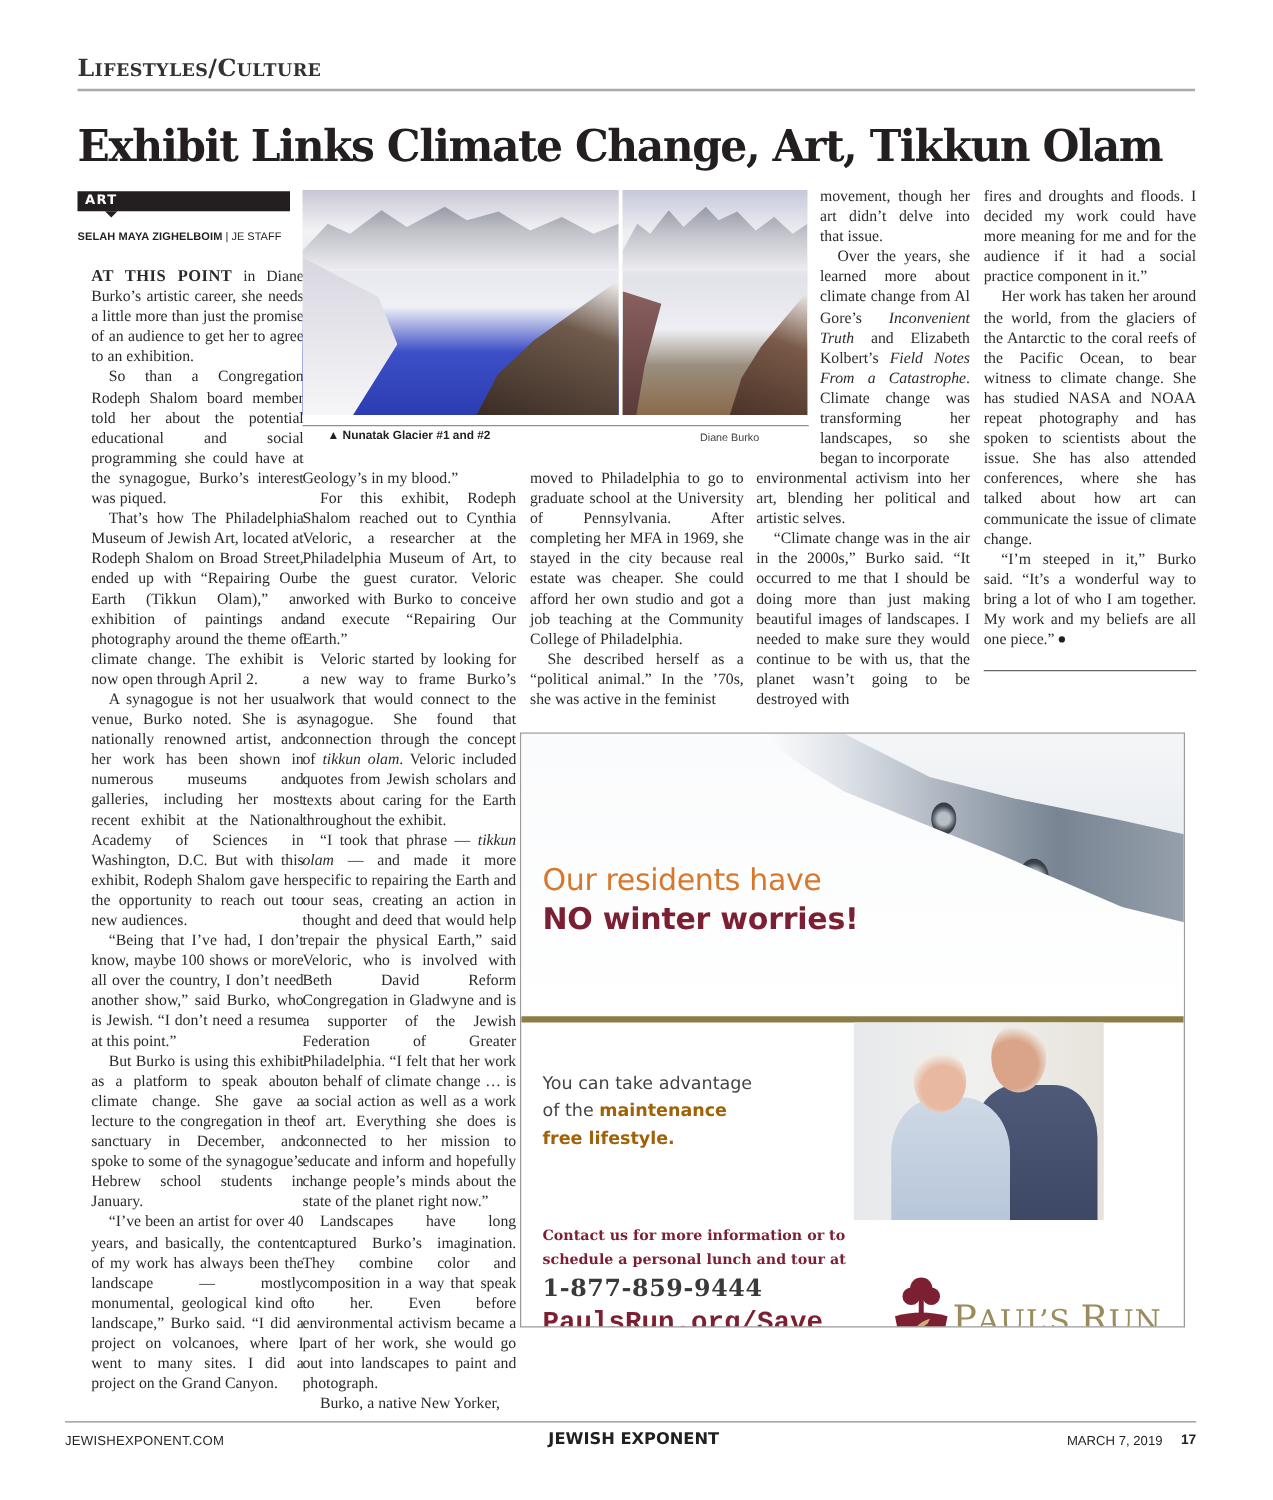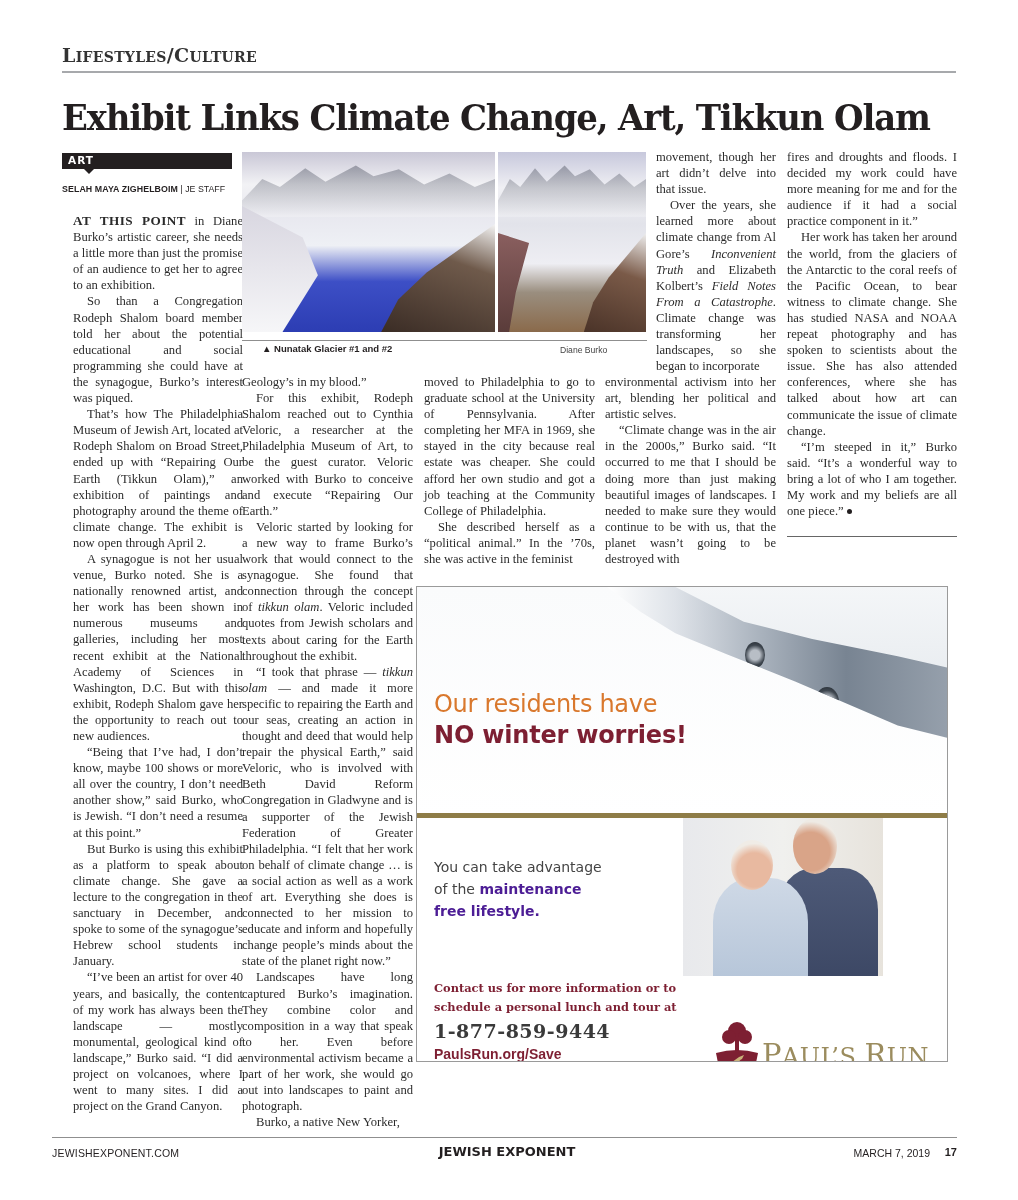--- a/index.html
+++ b/index.html
@@ -47,29 +47,29 @@
   
   .ad { position: absolute; left: 416px; top: 586px; width: 532px; height: 476px; border: 1px solid #9a9a9a; background: #fff; overflow: hidden; font-family: "DejaVu Sans", sans-serif; }
   .ad-snow { position: absolute; left: 0; top: 0; width: 100%; height: 230px; background: linear-gradient(180deg, #fafbfc 0%, #ffffff 100%); }
   .ad-cars { position: absolute; left: 190px; top: 0; width: 342px; height: 210px; background: linear-gradient(90deg, rgba(255,255,255,1) 0%, rgba(210,216,224,0.7) 20%, rgba(160,170,182,0.9) 45%, rgba(120,132,146,1) 70%, rgba(150,160,172,1) 100%); clip-path: polygon(0 0, 100% 0, 100% 72%, 85% 66%, 55% 45%, 35% 32%, 20% 22%, 10% 12%); }
   .ad-cars .snowcap { position: absolute; left: 0; top: 0; width: 100%; height: 55%; background: linear-gradient(180deg, #f4f6f8, #e6eaee); clip-path: polygon(20% 0, 100% 0, 100% 70%, 85% 60%, 60% 45%, 40% 30%); }
   .ad-cars .wheel { position: absolute; width: 34px; height: 40px; border-radius: 50%; background: radial-gradient(circle, #b8bec6 30%, #3e464f 60%, #1f252b 100%); }
   .ad-head1 { position: absolute; left: 17px; top: 103px; font-size: 24px; color: #d9782d; letter-spacing: -0.3px; }
   .ad-head2 { position: absolute; left: 17px; top: 134px; font-size: 24px; font-weight: bold; color: #7d1f32; letter-spacing: -0.2px; }
   .ad-band { position: absolute; left: 0; top: 226px; width: 100%; height: 5px; background: #8e7c47; }
   .ad-sub { position: absolute; left: 17px; top: 269px; font-size: 14px; line-height: 22px; color: #444; }
-  .ad-sub b { color: #4c1d95; font-weight: bold; }
+  .ad-sub b { color: #a16207; font-weight: bold; }
   .ad-photo { position: absolute; left: 266px; top: 231px; width: 200px; height: 158px; background: linear-gradient(90deg, #e8e9ec 0%, #f0f0ee 50%, #e7e3dc 100%); overflow: hidden; }
   .ad-photo .woman { position: absolute; left: 30px; top: 60px; width: 95px; height: 110px; border-radius: 40% 40% 10% 10%; background: linear-gradient(180deg, #cfd9e6, #b4c4d8); }
   .ad-photo .woman-head { position: absolute; left: 48px; top: 22px; width: 42px; height: 50px; border-radius: 50%; background: radial-gradient(circle at 55% 60%, #e8b9a0 45%, #f0ece6 70%); }
   .ad-photo .man { position: absolute; left: 95px; top: 50px; width: 100px; height: 120px; border-radius: 35% 35% 10% 10%; background: linear-gradient(180deg, #4e5a78, #3b4663); }
   .ad-photo .man-head { position: absolute; left: 110px; top: 0px; width: 44px; height: 56px; border-radius: 50%; background: radial-gradient(circle at 40% 60%, #d9a488 45%, #eeeae4 70%); }
   .ad-contact { position: absolute; left: 17px; top: 392px; font-family: "DejaVu Serif", serif; font-size: 11.4px; line-height: 19px; color: #7d1f32; font-weight: bold; }
   .ad-phone { position: absolute; left: 17px; top: 433px; font-family: "DejaVu Serif", serif; font-size: 19px; font-weight: bold; color: #3a3a3a; letter-spacing: 0.5px; }
-  .ad-url { position: absolute; left: 17px; top: 459px; font-family: Liberation Sans, sans-serif; font-size: 14px; font-weight: bold; color: #7d1f32; }
+  .ad-url { position: absolute; left: 17px; top: 459px; font-family: Liberation Mono, monospace; font-size: 22px; font-weight: bold; color: #7d1f32; }
   .ad-logo { position: absolute; left: 295px; top: 432px; width: 50px; height: 50px; }
   .ad-brand { position: absolute; left: 345px; top: 451px; font-family: "DejaVu Serif", serif; font-size: 24px; color: #9b8c5e; letter-spacing: 0.5px; }
   .ad-brand .cap { font-size: 29px; }
   .ad-foot { position: absolute; left: 0; top: 503px; width: 100%; height: 30px; background: #d97425; color: #fff; }
   .ad-foot .addr { position: absolute; right: 17px; top: 8px; font-family: "DejaVu Serif", serif; font-size: 10.6px; }
   .ad-foot .ico { position: absolute; top: 6px; width: 16px; height: 16px; color: #fff; font-size: 14px; line-height: 16px; text-align: center; }
 
   .footer-rule { position: absolute; left: 52px; top: 1137px; width: 905px; height: 1px; background: #8f8f8f; }
   .footer-left { position: absolute; left: 52px; top: 1147px; font-family: "Liberation Sans", sans-serif; font-size: 10.5px; color: #231f20; letter-spacing: 0.2px; }
   .footer-center { position: absolute; left: 0; width: 1018px; top: 1144px; text-align: center; font-family: "DejaVu Sans", sans-serif; font-weight: bold; font-size: 13px; color: #231f20; }

